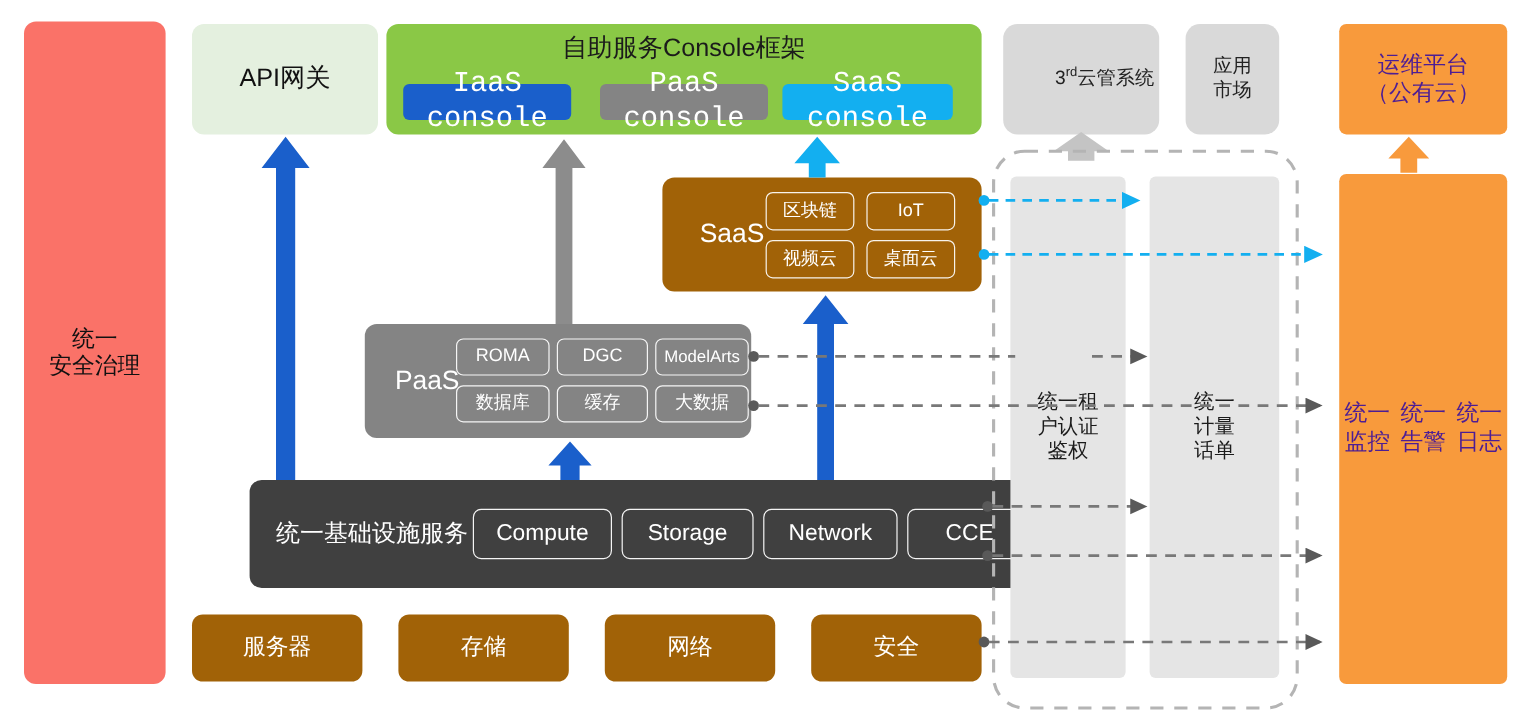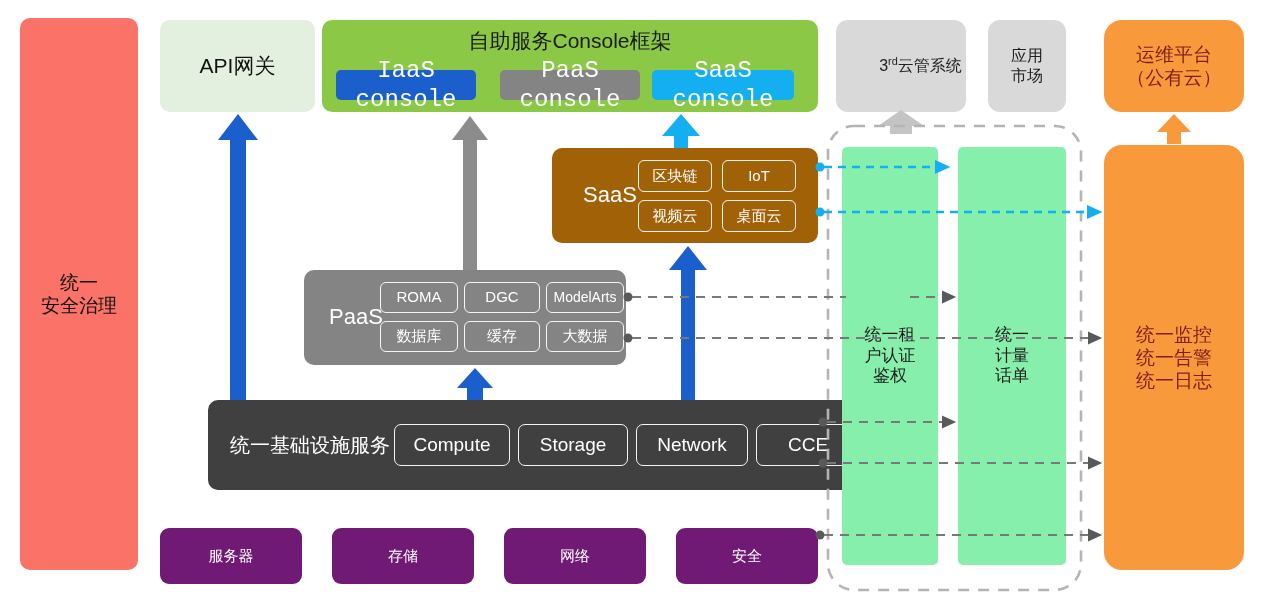--- a/index.html
+++ b/index.html
@@ -2,39 +2,39 @@
 <html><head>
 <meta charset="utf-8">
 <style>
   html,body{margin:0;padding:0;background:#ffffff;}
   body{font-family:"Liberation Sans","DejaVu Sans",sans-serif;}
   #stage{position:relative;width:1265px;height:605px;overflow:hidden;background:#fff;}
   .box{position:absolute;box-sizing:border-box;display:flex;align-items:center;justify-content:center;text-align:center;line-height:1.22;}
 
   
   .panel-red{background:#fa7268;border-radius:10px;color:#111;font-size:19px;}
-  .panel-orange{background:#f89a3c;border-radius:18px;color:#7f1d1d;font-size:19px;}
+  .panel-orange{background:#f89a3c;border-radius:6px;color:#4c1d95;font-size:19px;margin-left:12px;}
   .panel-apigw{background:#e4f0df;border-radius:10px;color:#111;font-size:21px;}
   .panel-green{background:#8ac846;border-radius:10px;}
   .panel-gray-top{background:#d9d9d9;border-radius:12px;color:#222;font-size:16px;}
   .panel-saas{background:#a16207;border-radius:10px;}
   .panel-paas{background:#848484;border-radius:10px;}
   .panel-infra{background:#404040;border-radius:10px;margin-left:48px;}
-  .col-gray{background:#86efac;border-radius:5px;}
+  .col-gray{background:#e5e5e5;border-radius:5px;}
 
   
   .chip{position:absolute;box-sizing:border-box;display:flex;align-items:center;justify-content:center;
         border-radius:6px;color:#fff;text-align:center;}
   .chip-console{font-size:24px;border-radius:5px;font-family:Liberation Mono, monospace;}
   .chip-iaas{background:#1a5fcb;}
   .chip-paas{background:#848484;}
   .chip-saas{background:#13aff0;}
   .chip-outline{border:1.6px solid rgba(255,255,255,.92);background:transparent;font-size:15px;}
   .chip-infra{border:1.6px solid rgba(255,255,255,.95);background:transparent;font-size:19px;border-radius:7px;}
-  .chip-bottom{background:#701a75;border-radius:9px;font-size:15px;color:#fff;margin-top:16px;}
+  .chip-bottom{background:#a16207;border-radius:9px;font-size:19px;color:#fff;}
 
   .lbl{position:absolute;display:flex;align-items:center;justify-content:center;color:#fff;}
   .green-title{position:absolute;left:0;right:0;top:8px;text-align:center;color:#1b1b1b;font-size:21px;}
 
   .sup{font-size:.68em;vertical-align:super;line-height:0;}
 
   svg.overlay{position:absolute;left:0;top:0;width:1265px;height:605px;pointer-events:none;}
 </style>
 </head>
 <body>
@@ -148,21 +148,21 @@
     <span>统一租</span>
     <span>户认证</span>
     <span>鉴权</span>
   </div>
   <div class="box col-gray" style="left:958px;top:147px;width:108px;height:418px;flex-direction:column;color:#1b1b1b;font-size:17px;">
     <span>统一</span>
     <span>计量</span>
     <span>话单</span>
   </div>
 
-  <div class="box panel-orange" style="left:1104px;top:145px;width:140px;height:425px;flex-direction:column;">
+  <div class="box panel-orange" style="left:1104px;top:145px;width:140px;height:425px;flex-direction:row;font-family:Liberation Mono, monospace;">
     <span>统一监控</span>
     <span>统一告警</span>
     <span>统一日志</span>
   </div>
 
   <svg class="overlay" viewBox="0 0 1265 605">
     <defs>
       <marker id="ah-gray" markerWidth="7" markerHeight="7" refX="5.5" refY="3" orient="auto">
         <path d="M0,0 L6.5,3 L0,6 z" fill="#595959"></path>
       </marker>

